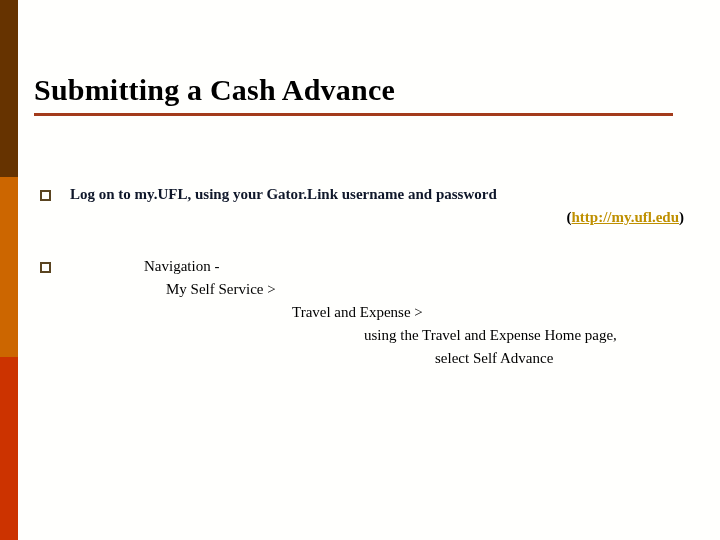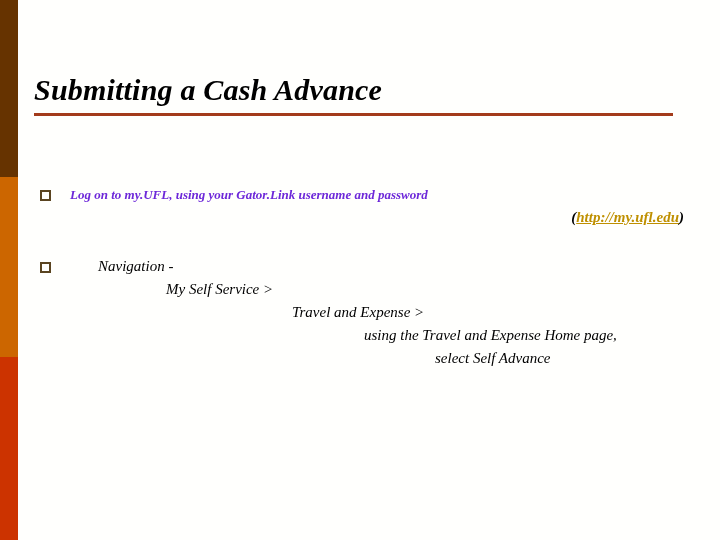--- a/index.html
+++ b/index.html
@@ -14,21 +14,20 @@
     font-family: "Liberation Serif", "DejaVu Serif", serif;
     overflow: hidden;
   }
 
   #slide {
     position: relative;
     width: 720px;
     height: 540px;
     background: #fffffd;
     overflow: hidden;
-    font-style: italic;
   }
 
   
   .band {
     position: absolute;
     left: 0;
     width: 18px;
   }
   #band-top    { top: 0px;   height: 177px; background: #663300; }
   #band-middle { top: 177px; height: 180px; background: #cc6600; }
@@ -82,23 +81,23 @@
     width: 7px;
     height: 7px;
     border: 2px solid #5a4420;
     background: transparent;
     box-sizing: content-box;
   }
 
   .bullet-text {
     font-family: "Liberation Serif", "DejaVu Serif", serif;
     font-weight: bold;
-    font-size: 13px;
+    font-size: 15px;
     line-height: 23px;
-    color: #6d28d9;
+    color: #0f172a;
   }
 
   .link-line {
     font-family: "Liberation Serif", "DejaVu Serif", serif;
     font-weight: bold;
     font-size: 15px;
     line-height: 23px;
     color: #000000;
     text-align: right;
   }
@@ -113,21 +112,21 @@
     margin-top: 10px;
   }
   .nav-line {
     font-family: "Liberation Serif", "DejaVu Serif", serif;
     font-weight: normal;
     font-size: 15px;
     line-height: 23px;
     color: #000000;
     white-space: nowrap;
   }
-  #nav-line-1 { margin-left: 28px; }
+  #nav-line-1 { margin-left: 74px; }
   #nav-line-2 { margin-left: 96px; }
   #nav-line-3 { margin-left: 222px; }
   #nav-line-4 { margin-left: 294px; }
   #nav-line-5 { margin-left: 365px; }
 </style>
 </head>
 <body>
 
 <div id="slide">
 

